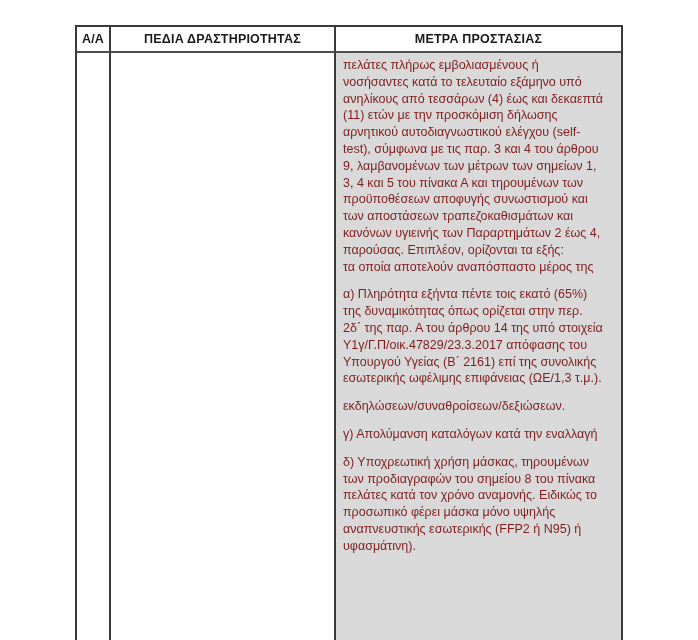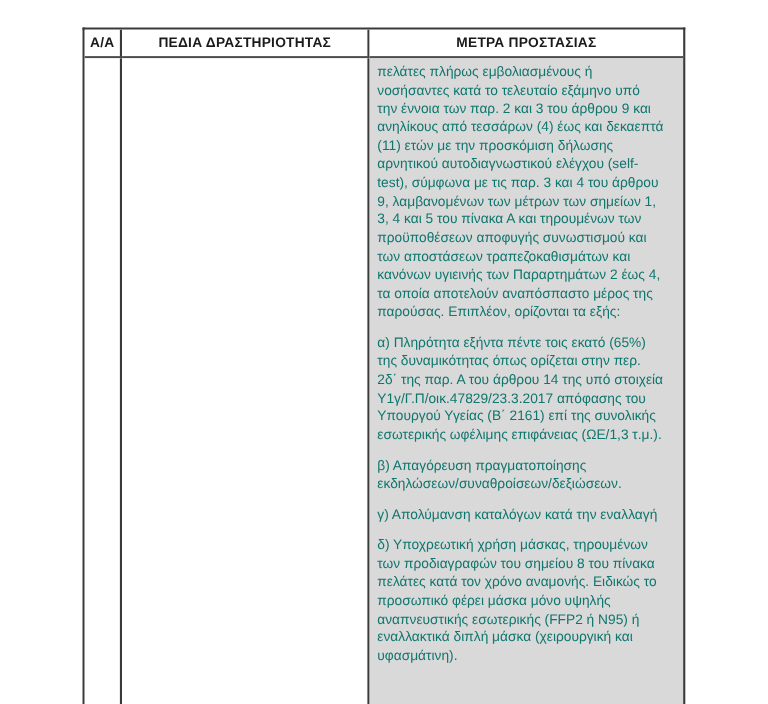--- a/index.html
+++ b/index.html
@@ -53,73 +53,70 @@
     background: #d9d9d9;
     padding: 4px 6px 0 7px;
     overflow: hidden;
   }
   .para {
     margin: 0 0 11px 0;
   }
   .line {
     font-size: 12.5px;
     line-height: 16.8px;
-    color: #0f766e;
+    color: #7f1d1d;
     white-space: nowrap;
   }
 </style>
 </head>
 <body>
 
 <div class="page">
   <div class="doc-table">
 
     <div class="th col-divider-r">Α/Α</div>
     <div class="th col-divider-r">ΠΕΔΙΑ ΔΡΑΣΤΗΡΙΟΤΗΤΑΣ</div>
     <div class="th">ΜΕΤΡΑ ΠΡΟΣΤΑΣΙΑΣ</div>
 
     <div class="td col-divider-r"></div>
     <div class="td col-divider-r"></div>
     <div class="td td-measures">
       <div class="para">
           <div class="line">πελάτες πλήρως εμβολιασμένους ή</div>
           <div class="line">νοσήσαντες κατά το τελευταίο εξάμηνο υπό</div>
-          <div class="line">την έννοια των παρ. 2 και 3 του άρθρου 9 και</div>
           <div class="line">ανηλίκους από τεσσάρων (4) έως και δεκαεπτά</div>
           <div class="line">(11) ετών με την προσκόμιση δήλωσης</div>
           <div class="line">αρνητικού αυτοδιαγνωστικού ελέγχου (self-</div>
           <div class="line">test), σύμφωνα με τις παρ. 3 και 4 του άρθρου</div>
           <div class="line">9, λαμβανομένων των μέτρων των σημείων 1,</div>
           <div class="line">3, 4 και 5 του πίνακα Α και τηρουμένων των</div>
           <div class="line">προϋποθέσεων αποφυγής συνωστισμού και</div>
           <div class="line">των αποστάσεων τραπεζοκαθισμάτων και</div>
           <div class="line">κανόνων υγιεινής των Παραρτημάτων 2 έως 4,</div>
+          <div class="line">παρούσας. Επιπλέον, ορίζονται τα εξής:</div>
           <div class="line">τα οποία αποτελούν αναπόσπαστο μέρος της</div>
-          <div class="line">παρούσας. Επιπλέον, ορίζονται τα εξής:</div>
         </div>
       <div class="para">
           <div class="line">α) Πληρότητα εξήντα πέντε τοις εκατό (65%)</div>
           <div class="line">της δυναμικότητας όπως ορίζεται στην περ.</div>
           <div class="line">2δ΄ της παρ. Α του άρθρου 14 της υπό στοιχεία</div>
           <div class="line">Υ1γ/Γ.Π/οικ.47829/23.3.2017 απόφασης του</div>
           <div class="line">Υπουργού Υγείας (Β΄ 2161) επί της συνολικής</div>
           <div class="line">εσωτερικής ωφέλιμης επιφάνειας (ΩΕ/1,3 τ.μ.).</div>
         </div>
       <div class="para">
-          <div class="line">β) Απαγόρευση πραγματοποίησης</div>
           <div class="line">εκδηλώσεων/συναθροίσεων/δεξιώσεων.</div>
         </div>
       <div class="para">
           <div class="line">γ) Απολύμανση καταλόγων κατά την εναλλαγή</div>
         </div>
       <div class="para">
           <div class="line">δ) Υποχρεωτική χρήση μάσκας, τηρουμένων</div>
           <div class="line">των προδιαγραφών του σημείου 8 του πίνακα</div>
           <div class="line">πελάτες κατά τον χρόνο αναμονής. Ειδικώς το</div>
           <div class="line">προσωπικό φέρει μάσκα μόνο υψηλής</div>
           <div class="line">αναπνευστικής εσωτερικής (FFP2 ή N95) ή</div>
-          <div class="line">εναλλακτικά διπλή μάσκα (χειρουργική και</div>
           <div class="line">υφασμάτινη).</div>
         </div>
     </div>
 
   </div>
 </div>
 
 </body></html>

